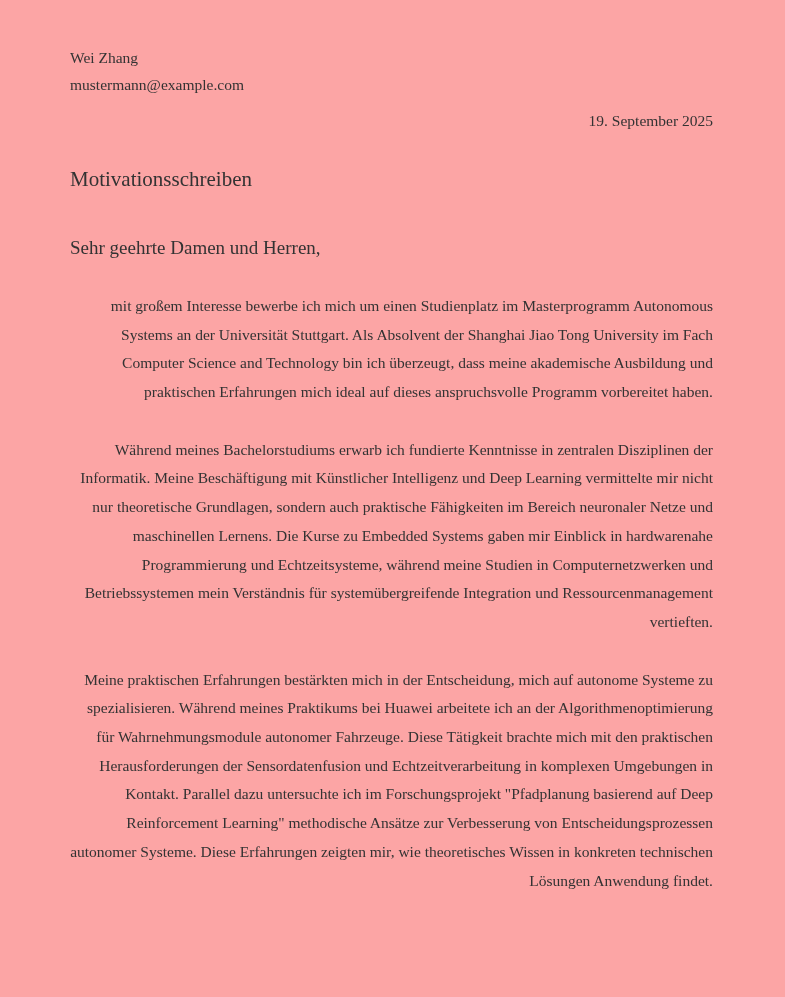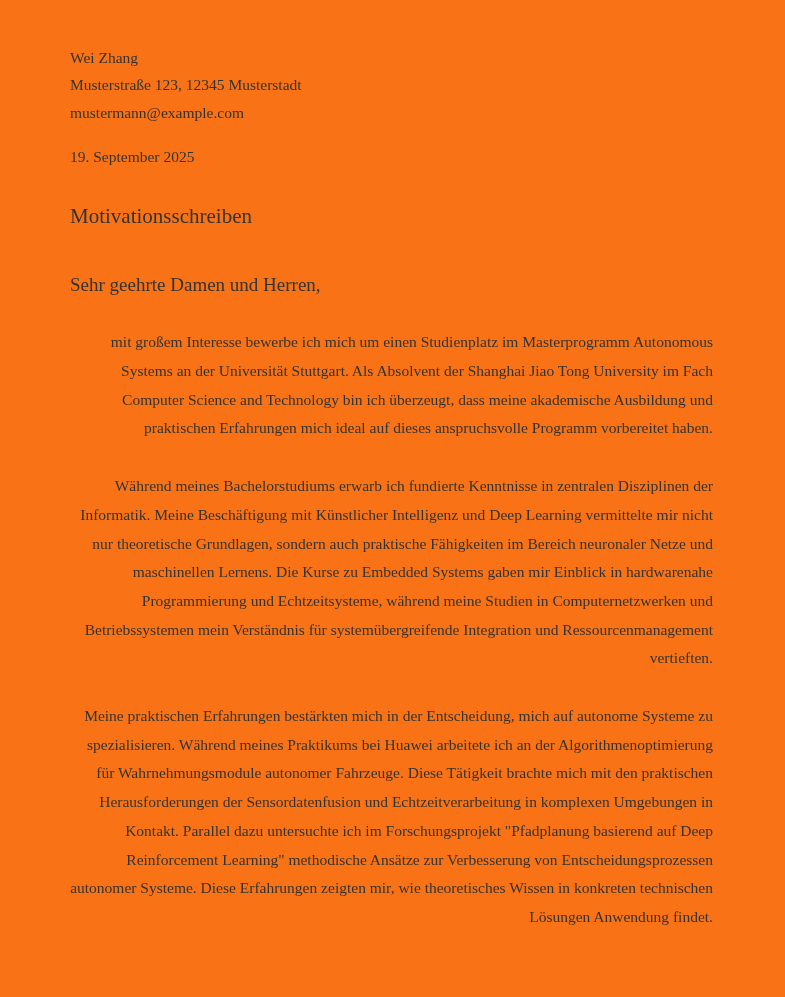--- a/index.html
+++ b/index.html
@@ -12,31 +12,32 @@
     height: 997px;
     overflow: hidden;
     font-family: "Liberation Serif", serif;
     color: #333333;
   }
   .page {
     box-sizing: border-box;
     width: 785px;
     height: 997px;
     padding: 44px 72px 0 70px;
-    background: #f97316;
+    background: #fca5a5;
   }
   .sender .line {
     font-size: 15.5px;
     line-height: 27.4px;
     white-space: nowrap;
   }
   .date-row {
+    text-align: right;
     font-size: 15.5px;
     line-height: 27.4px;
-    margin-top: 17px;
+    margin-top: 8px;
   }
   .title {
     font-size: 21px;
     font-weight: normal;
     line-height: 25px;
     margin: 33px 0 0 0;
     color: #333333;
   }
   .salutation {
     font-size: 19px;
@@ -50,21 +51,20 @@
     text-align: right;
   }
 </style>
 </head>
 <body>
 
 <div class="page">
 
   <header class="sender">
     <div class="line">Wei Zhang</div>
-    <div class="line">Musterstraße 123, 12345 Musterstadt</div>
     <div class="line">mustermann@example.com</div>
   </header>
 
   <div class="date-row">
     <span>19. September 2025</span>
   </div>
 
   <h1 class="title">Motivationsschreiben</h1>
 
   <p class="salutation">Sehr geehrte Damen und Herren,</p>

